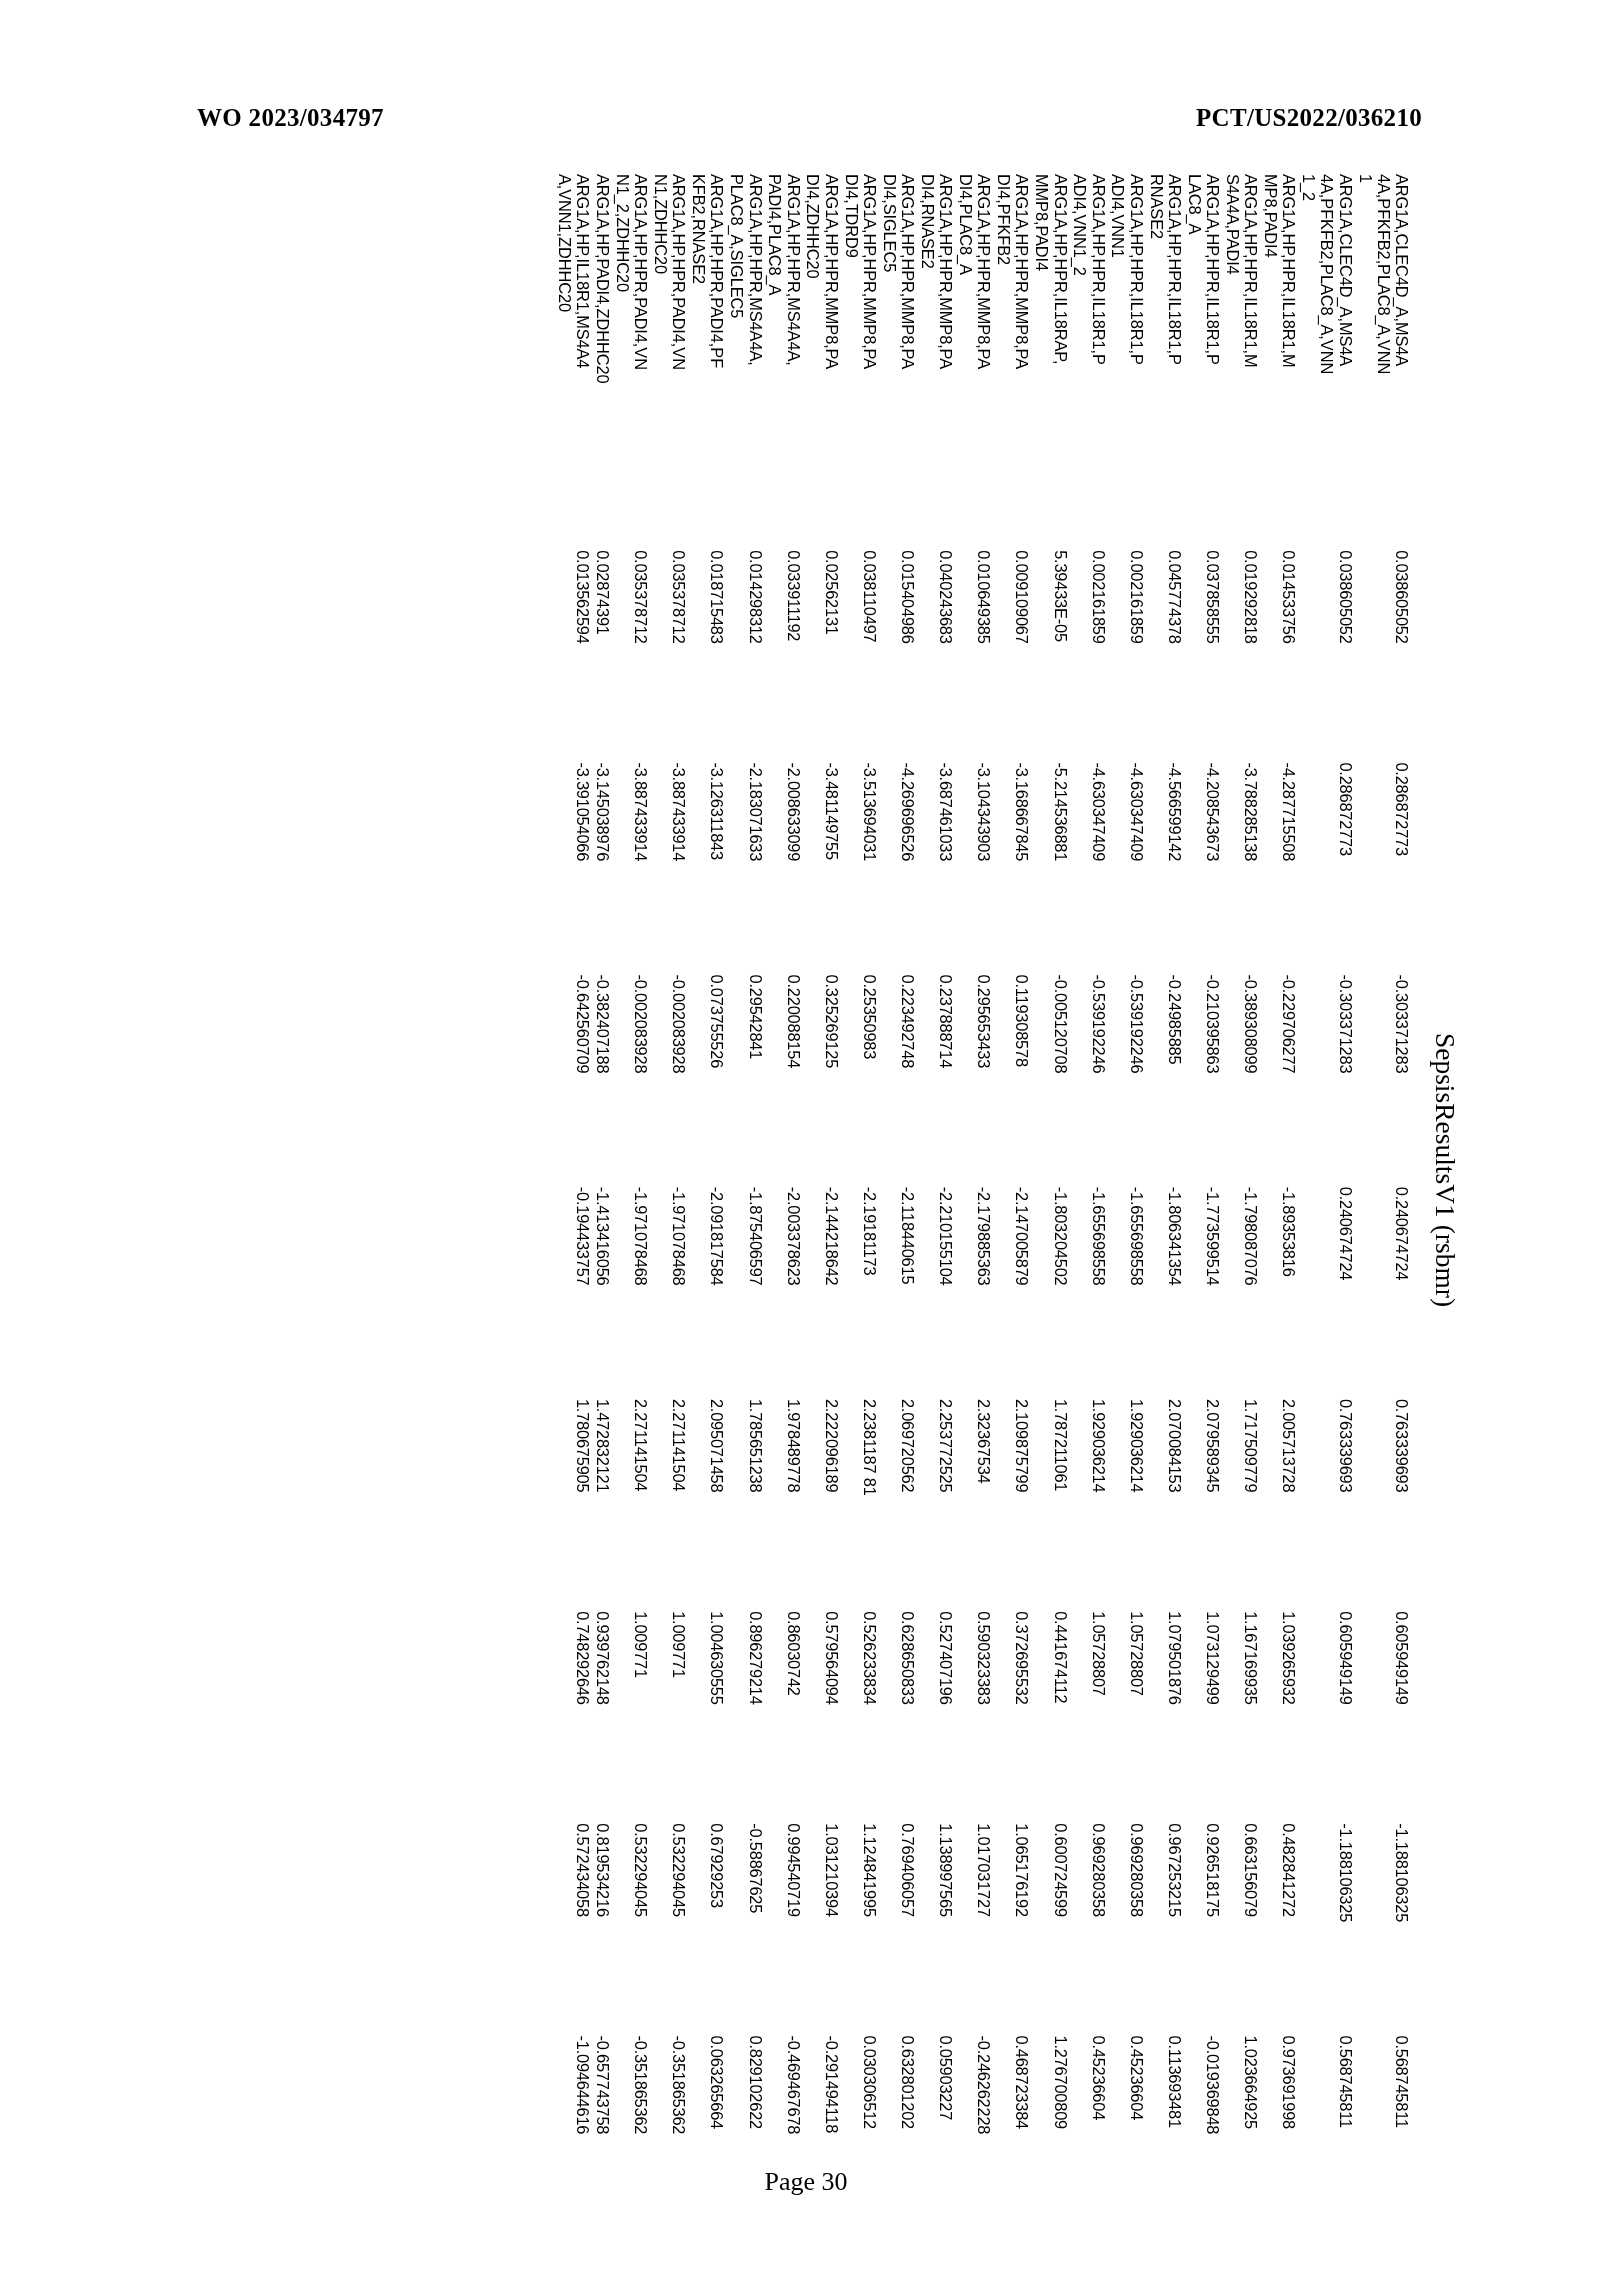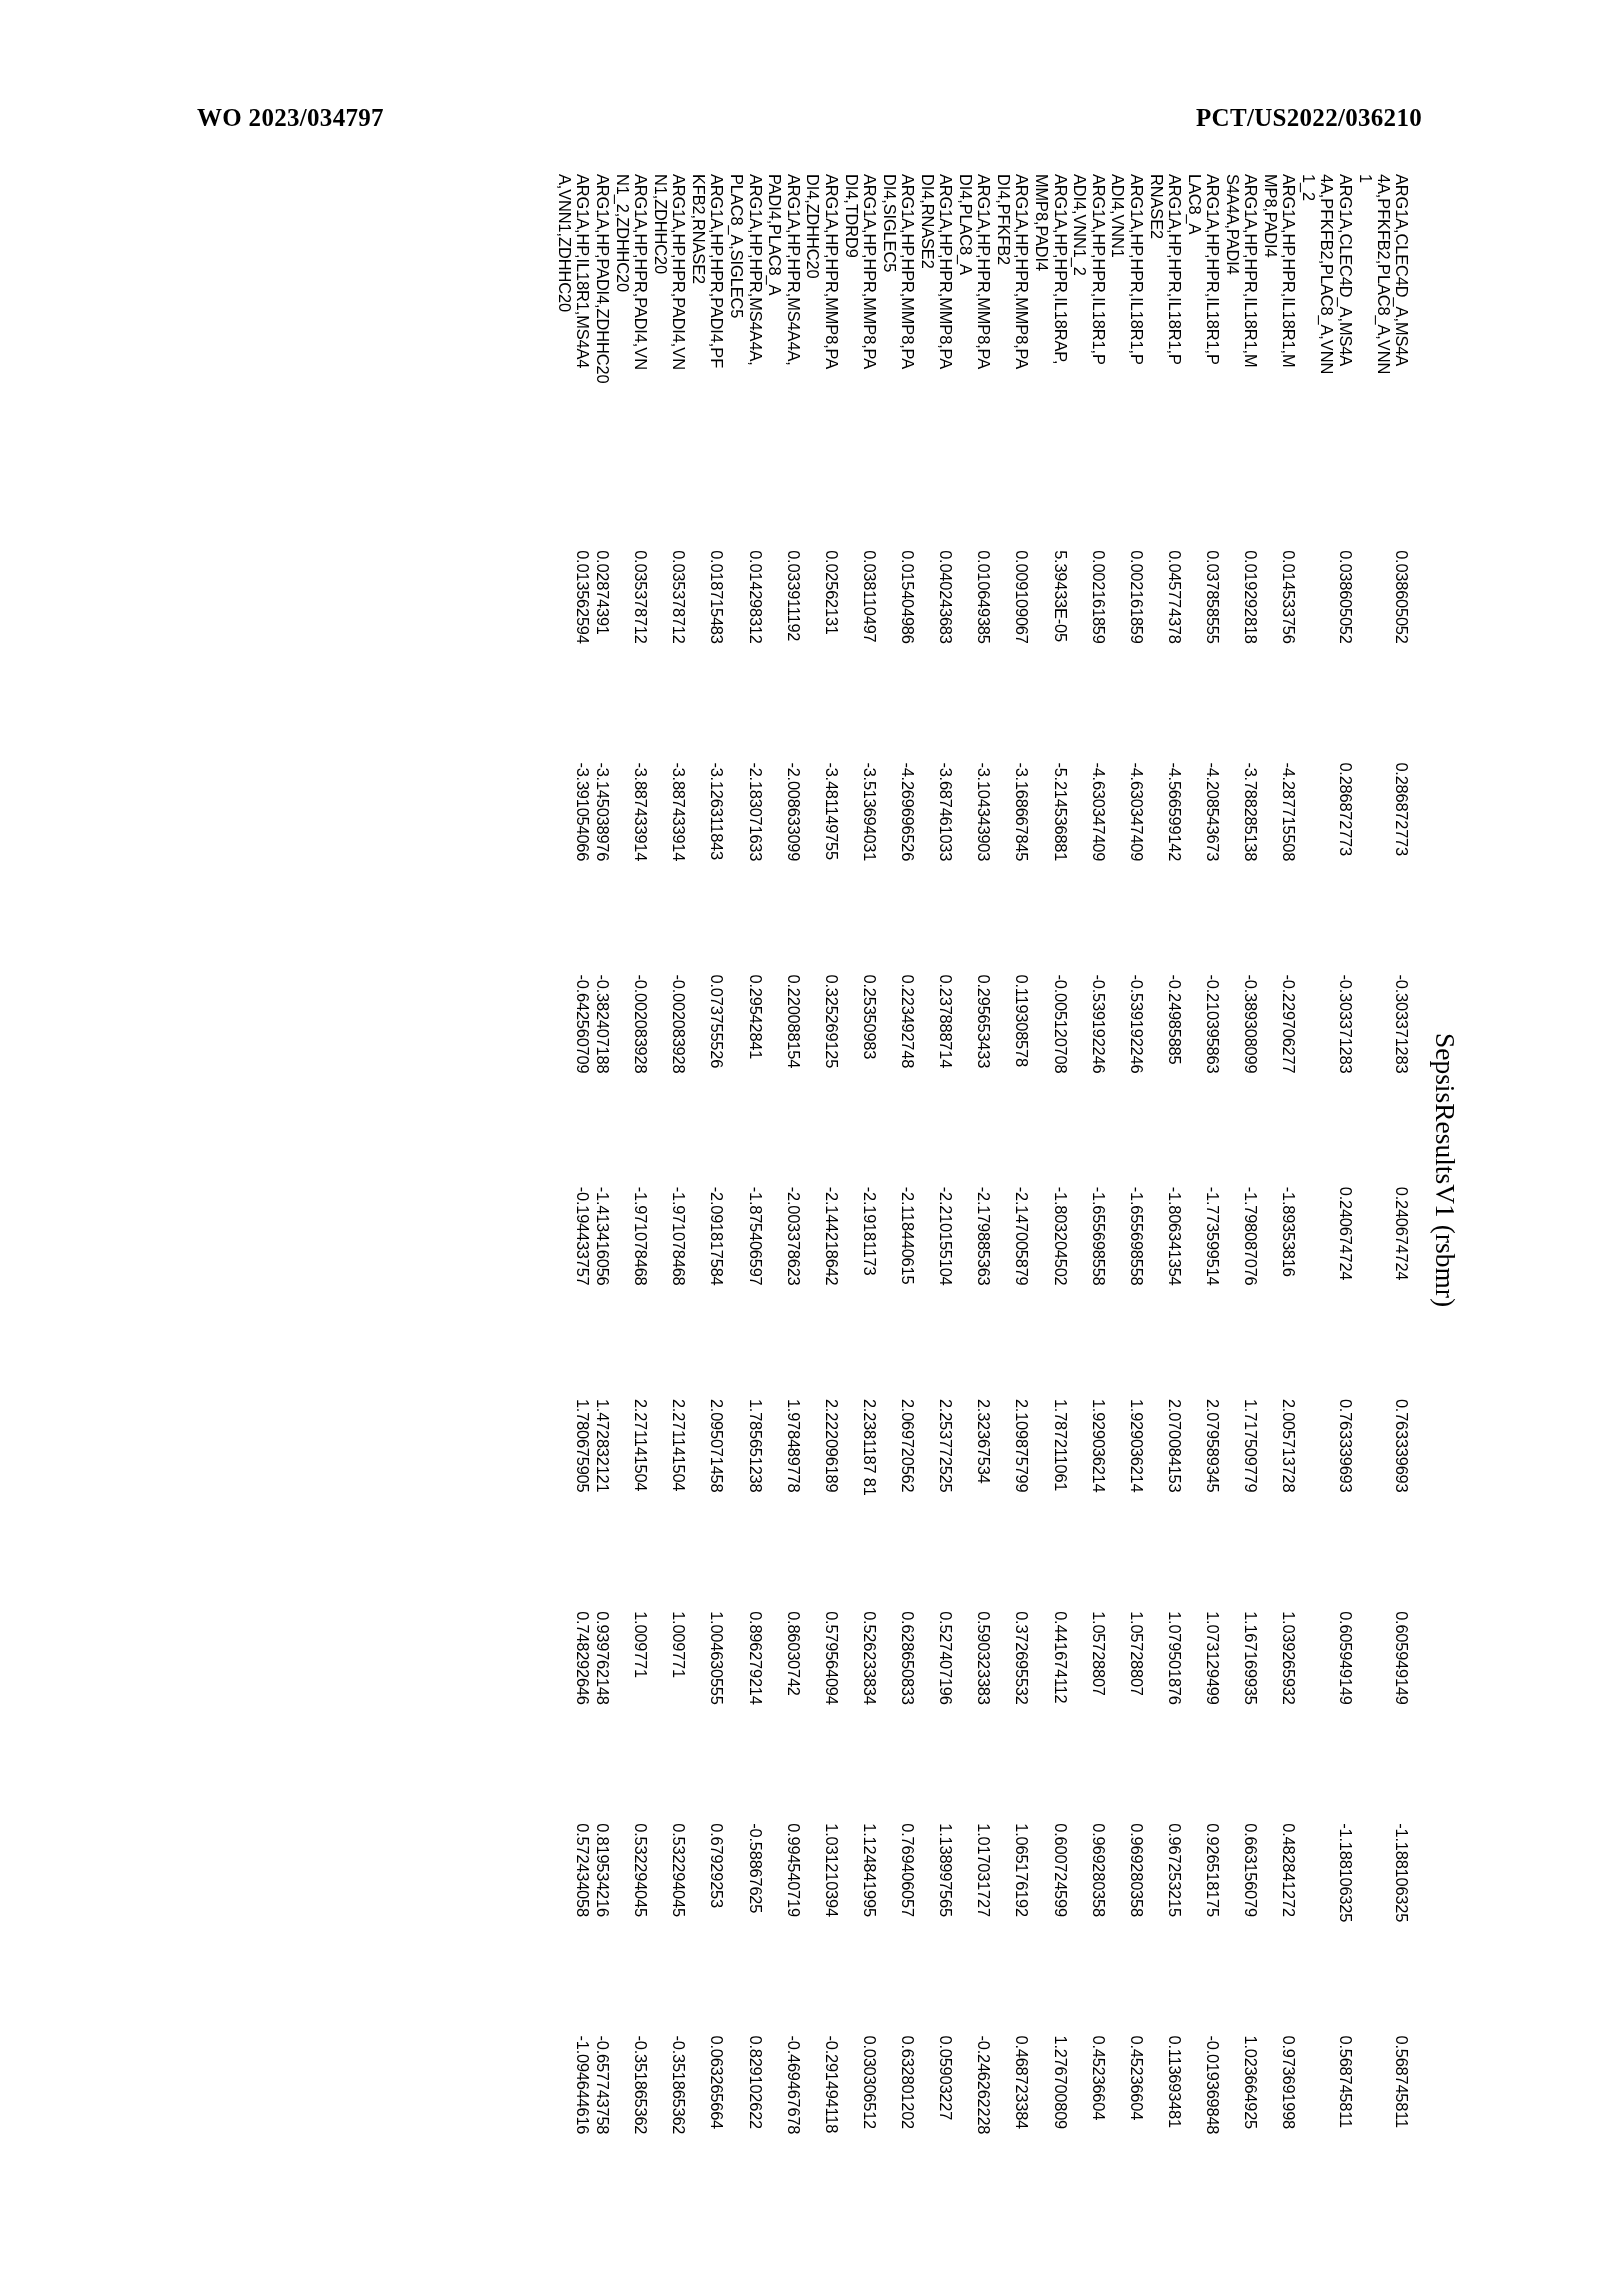--- a/index.html
+++ b/index.html
@@ -361,15 +361,18 @@
               <td class="num">0.748292646</td>
               <td class="num">0.572434058</td>
               <td class="num">-1.094644616</td>
             </tr>
           </tbody>
       </table>
 
     </div>
   </div>
 
+  <div class="page-footer">
+    <span>Page 30</span>
+  </div>
 
 </div>
 
 
 </body></html>

